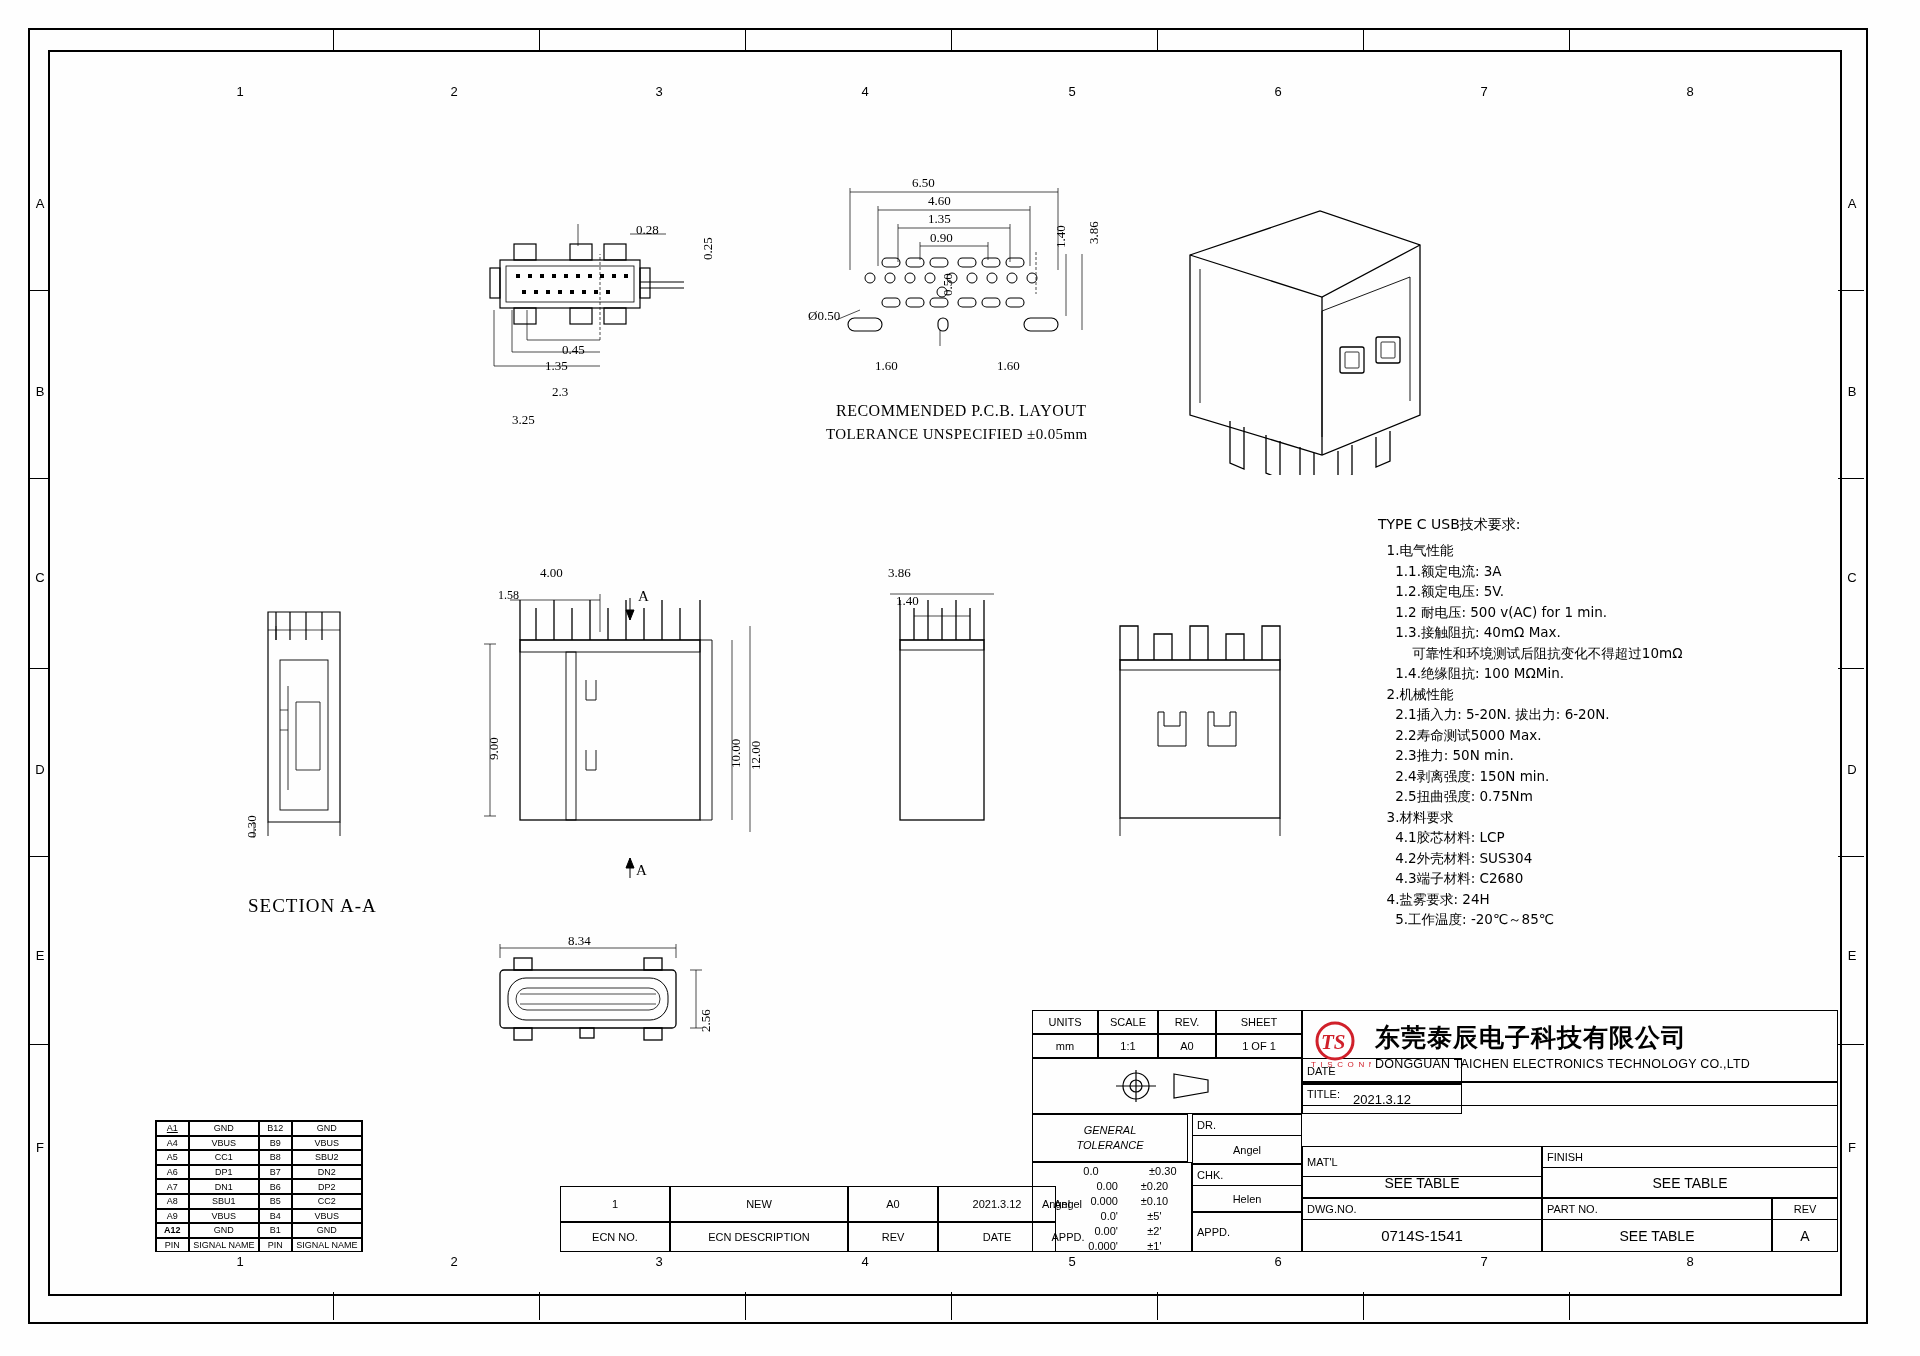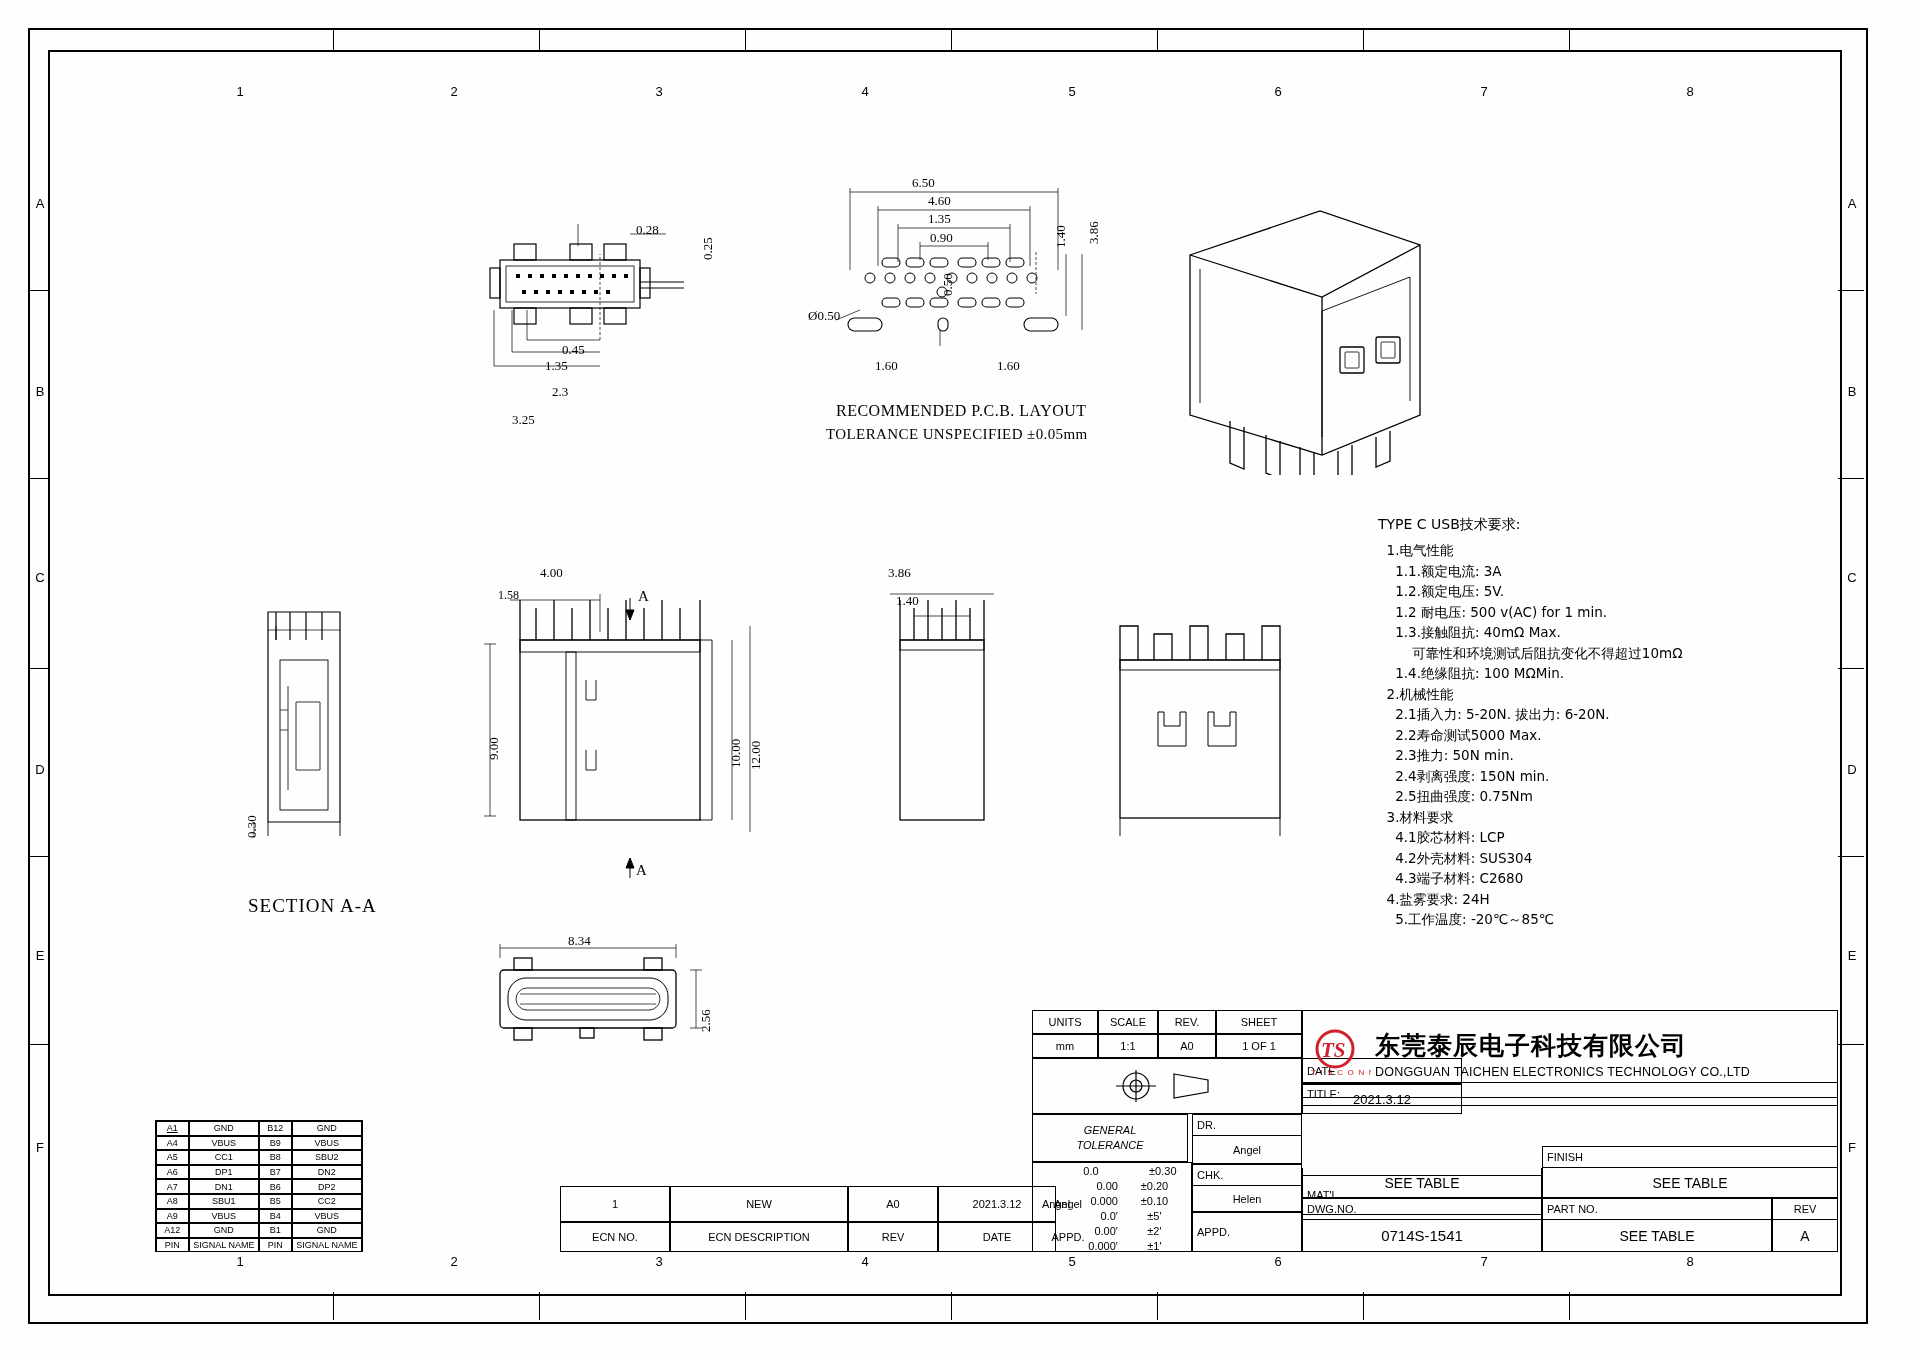--- a/index.html
+++ b/index.html
@@ -434,37 +434,37 @@
         <span class="cell nb" style="position:relative;width:74px;height:15px;font-size:11px;">±1'</span>
       </div>
   </div>
 
   <div class="cell cellL" style="left:1192px;top:1114px;width:110px;height:22px;">DR.</div>
   <div class="cell" style="left:1192px;top:1136px;width:110px;height:28px;border-top:none;">Angel</div>
   <div class="cell cellL" style="left:1192px;top:1164px;width:110px;height:22px;">CHK.</div>
   <div class="cell" style="left:1192px;top:1186px;width:110px;height:26px;border-top:none;">Helen</div>
   <div class="cell cellL" style="left:1192px;top:1212px;width:110px;height:40px;">APPD.</div>
 
-  <div class="cell" style="left:1302px;top:1010px;width:536px;height:88px;border:1.5px solid #000;justify-content:flex-start;padding-left:6px;">
+  <div class="cell" style="left:1302px;top:1010px;width:536px;height:72px;border:1.5px solid #000;justify-content:flex-start;padding-left:6px;">
     <span style="display:inline-block;width:66px;">
       <svg width="62" height="54" viewBox="0 0 62 54">
         <circle cx="26" cy="22" r="18" fill="none" stroke="#d0202a" stroke-width="3"></circle>
         <text x="12" y="30" font-family="Liberation Serif, serif" font-size="21" fill="#d0202a" font-style="italic" font-weight="bold">TS</text>
         <text x="2" y="48" font-family="Liberation Sans, sans-serif" font-size="8" fill="#d0202a" letter-spacing="1.2">T I S C O N N</text>
       </svg>
     </span>
     <span style="display:inline-block;">
       <span class="logo-text" style="display:block;font-size:25px;font-weight:bold;letter-spacing:1px;">东莞泰辰电子科技有限公司</span>
       <span style="display:block;font-size:12.5px;font-family:'Liberation Sans',sans-serif;letter-spacing:0.2px;margin-top:3px;">DONGGUAN TAICHEN ELECTRONICS TECHNOLOGY CO.,LTD</span>
     </span>
   </div>
 
   <div class="cell cellL" style="left:1302px;top:1082px;width:536px;height:24px;">TITLE:</div>
 
-  <div class="cell cellL" style="left:1302px;top:1146px;width:240px;height:40px;margin-top:29px;">MAT'L</div>
+  <div class="cell cellL" style="left:1302px;top:1146px;width:240px;height:31px;">MAT'L</div>
   <div class="cell" style="left:1302px;top:1168px;width:240px;height:30px;border-top:none;font-size:14px;">SEE TABLE</div>
   <div class="cell cellL" style="left:1542px;top:1146px;width:296px;height:22px;">FINISH</div>
   <div class="cell" style="left:1542px;top:1168px;width:296px;height:30px;border-top:none;font-size:14px;">SEE TABLE</div>
 
   <div class="cell cellL" style="left:1302px;top:1198px;width:240px;height:22px;">DWG.NO.</div>
   <div class="cell" style="left:1302px;top:1220px;width:240px;height:32px;border-top:none;font-size:15px;">0714S-1541</div>
   <div class="cell cellL" style="left:1542px;top:1198px;width:230px;height:22px;">PART NO.</div>
   <div class="cell" style="left:1542px;top:1220px;width:230px;height:32px;border-top:none;font-size:14px;">SEE TABLE</div>
   <div class="cell" style="left:1772px;top:1198px;width:66px;height:22px;">REV</div>
   <div class="cell" style="left:1772px;top:1220px;width:66px;height:32px;border-top:none;font-size:14px;">A</div>
@@ -521,21 +521,21 @@
           <span class="cell" style="position:relative;width:33px;height:14.6px;font-size:9px;">B5</span>
           <span class="cell" style="position:relative;width:71px;height:14.6px;font-size:9px;">CC2</span>
         </div>
       <div style="display:flex;height:14.6px;">
           <span class="cell" style="position:relative;width:33px;height:14.6px;font-size:9px;">A9</span>
           <span class="cell" style="position:relative;width:71px;height:14.6px;font-size:9px;">VBUS</span>
           <span class="cell" style="position:relative;width:33px;height:14.6px;font-size:9px;">B4</span>
           <span class="cell" style="position:relative;width:71px;height:14.6px;font-size:9px;">VBUS</span>
         </div>
       <div style="display:flex;height:14.6px;">
-          <span class="cell" style="position:relative;width:33px;height:14.6px;font-size:9px;">A12</span>
+          <span class="cell" style="position:relative;width:33px;height:14.6px;font-size:9px;font-weight:bold;">A12</span>
           <span class="cell" style="position:relative;width:71px;height:14.6px;font-size:9px;">GND</span>
           <span class="cell" style="position:relative;width:33px;height:14.6px;font-size:9px;">B1</span>
           <span class="cell" style="position:relative;width:71px;height:14.6px;font-size:9px;">GND</span>
         </div>
       <div style="display:flex;height:14.6px;">
           <span class="cell" style="position:relative;width:33px;height:14.6px;font-size:9px;">PIN</span>
           <span class="cell" style="position:relative;width:71px;height:14.6px;font-size:9px;">SIGNAL NAME</span>
           <span class="cell" style="position:relative;width:33px;height:14.6px;font-size:9px;">PIN</span>
           <span class="cell" style="position:relative;width:71px;height:14.6px;font-size:9px;">SIGNAL NAME</span>
         </div>

